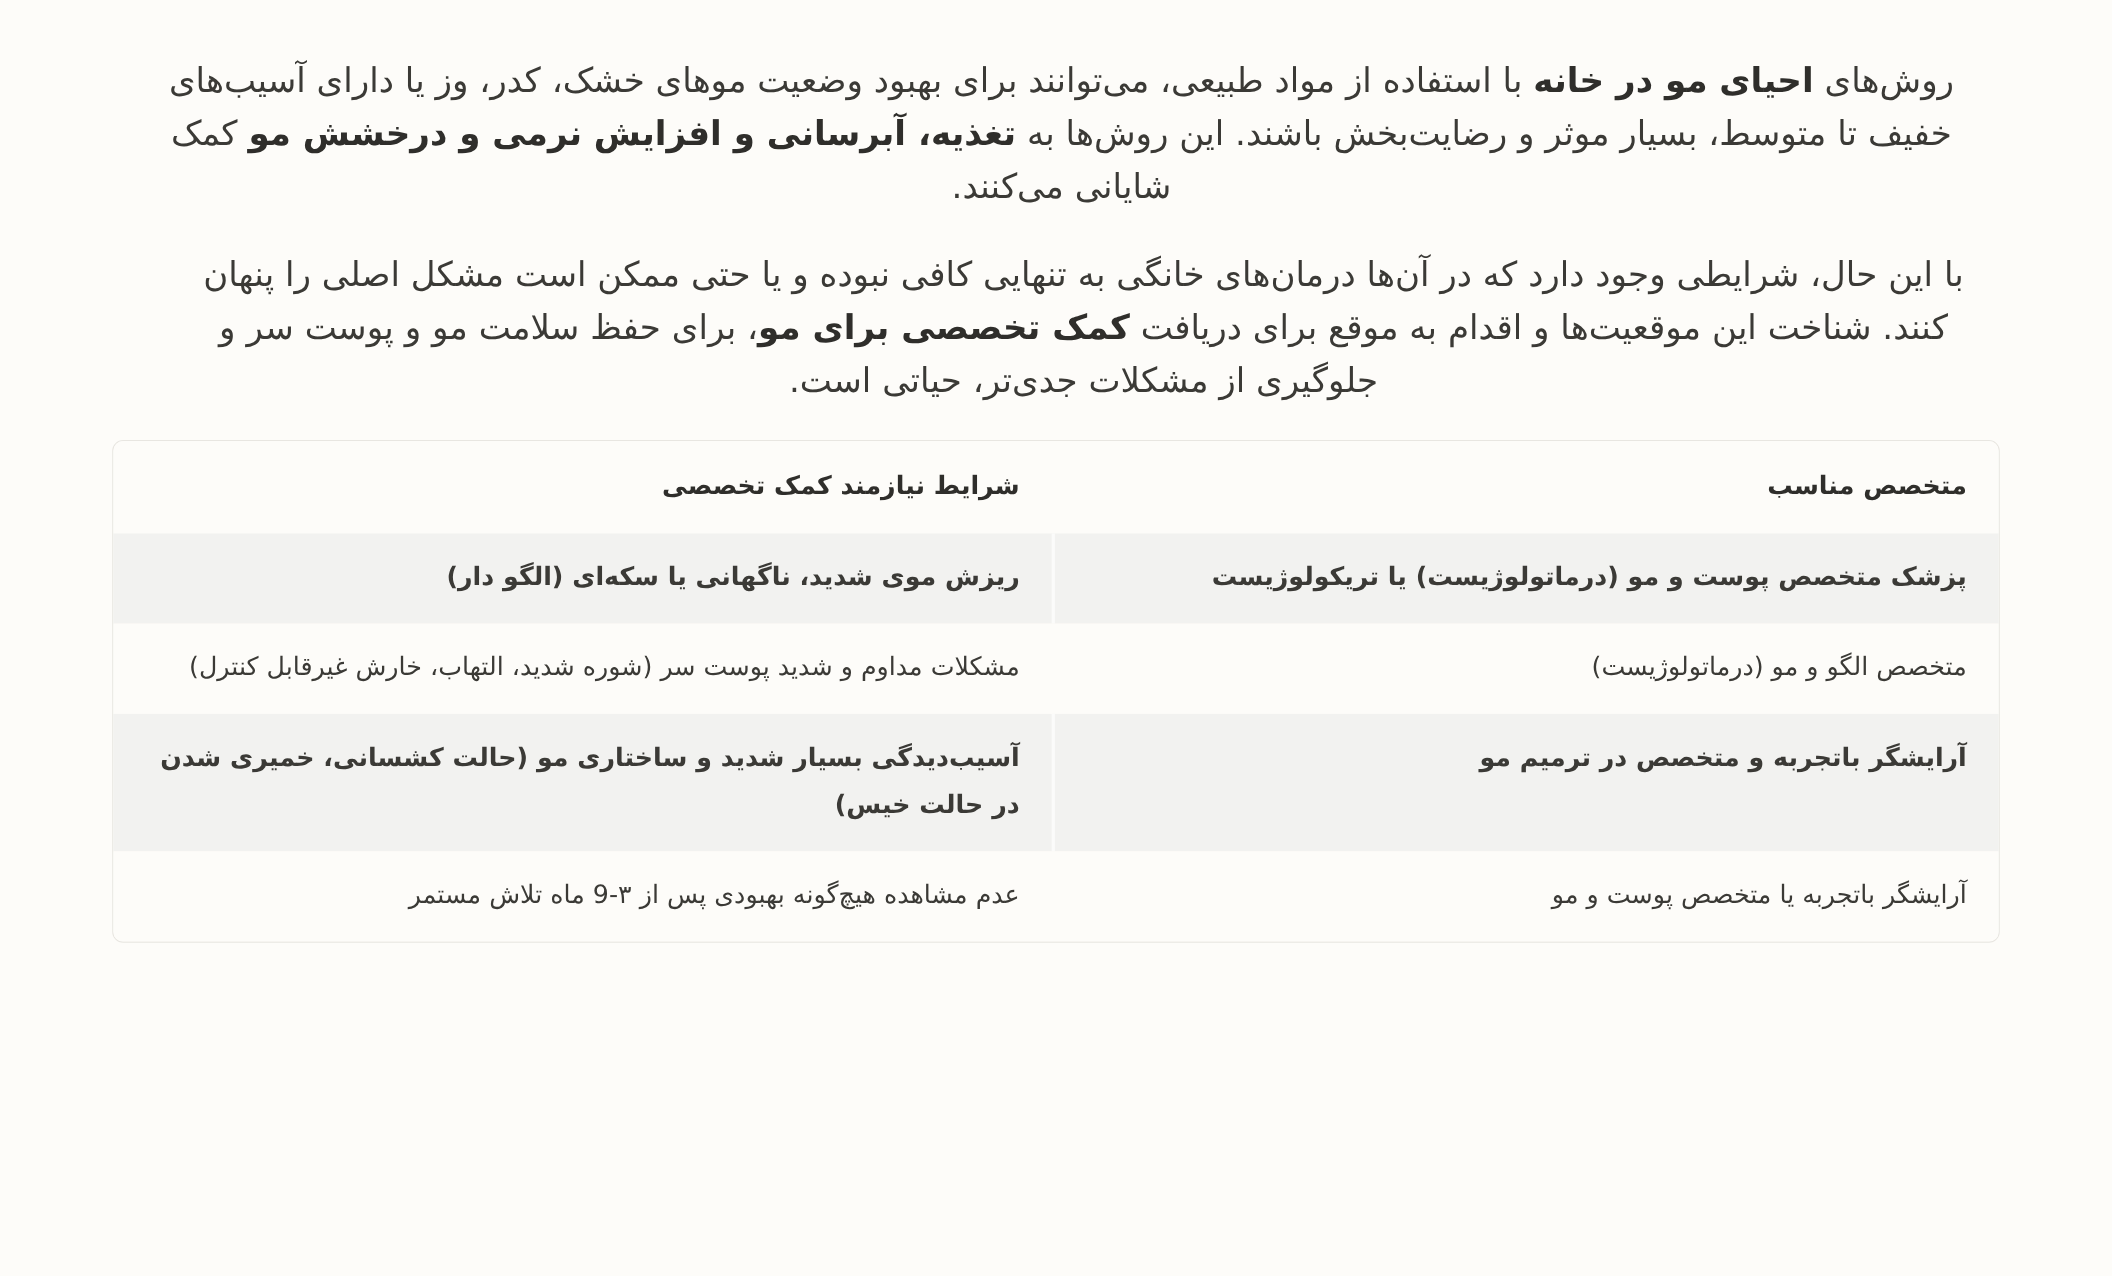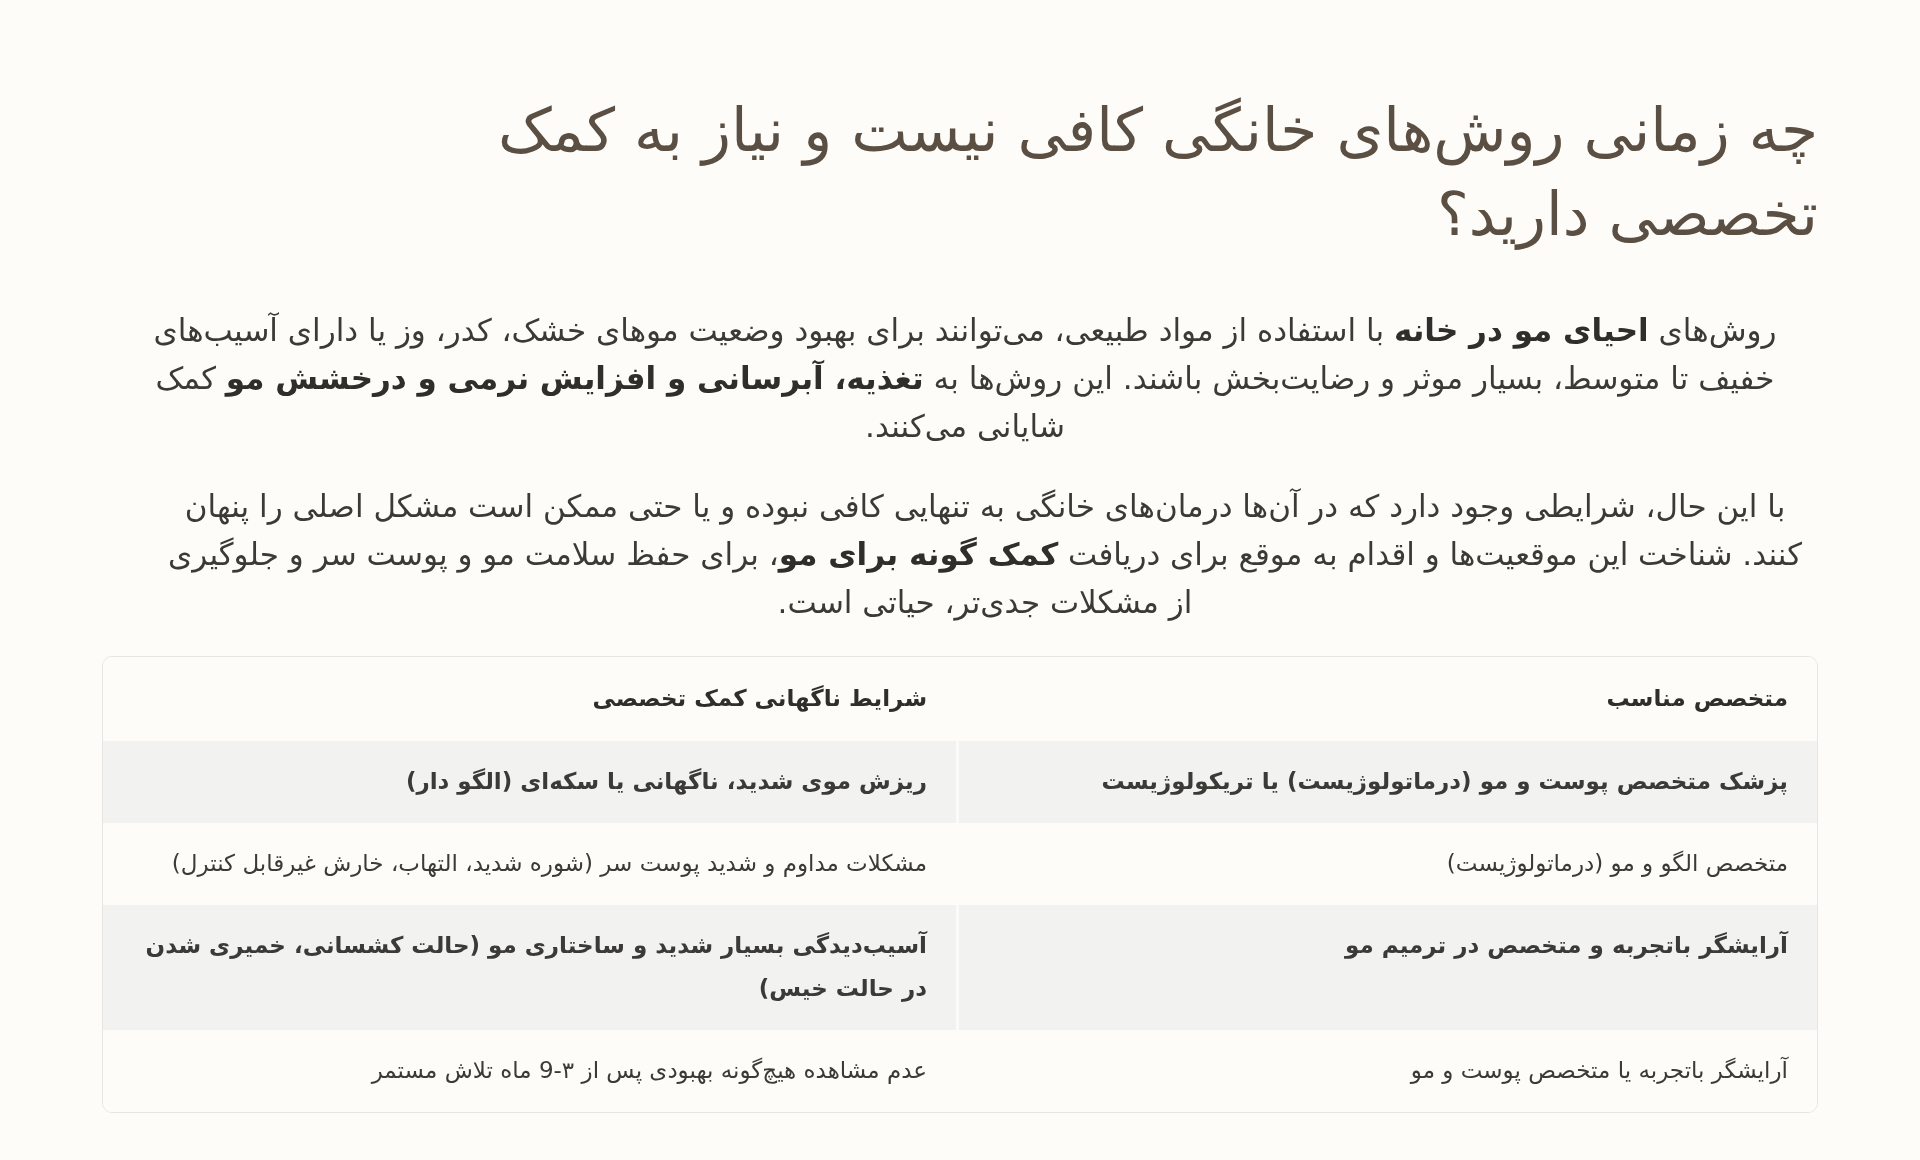--- a/index.html
+++ b/index.html
@@ -74,32 +74,31 @@
     th.col-specialist, td.col-specialist { width: 800px; }
     tr.striped td { background: #f2f2f0; font-weight: bold; }
     tr.striped td.col-specialist { border-left: 3px solid #fbfbfa; }
     tr.plain td { background: #fdfcf9; text-align: right; }
   </style>
 </head>
 <body>
 
 <div class="page">
 
-  <h1>چه زمانی روش‌های خانگی کافی نیست و نیاز به کمک تخصصی دارید؟</h1>
 
   <p class="para p1"><span>روش‌های </span><b>احیای مو در خانه</b><span> با استفاده از مواد طبیعی، می‌توانند برای بهبود وضعیت موهای خشک، کدر، وز یا دارای آسیب‌های خفیف تا متوسط، بسیار موثر و رضایت‌بخش باشند. این روش‌ها به </span><b>تغذیه، آبرسانی و افزایش نرمی و درخشش مو</b><span> کمک شایانی می‌کنند.</span></p>
 
-  <p class="para p2"><span>با این حال، شرایطی وجود دارد که در آن‌ها درمان‌های خانگی به تنهایی کافی نبوده و یا حتی ممکن است مشکل اصلی را پنهان کنند. شناخت این موقعیت‌ها و اقدام به موقع برای دریافت </span><b>کمک گونه برای مو</b><span>، برای حفظ سلامت مو و پوست سر و جلوگیری از مشکلات جدی‌تر، حیاتی است.</span></p>
+  <p class="para p2"><span>با این حال، شرایطی وجود دارد که در آن‌ها درمان‌های خانگی به تنهایی کافی نبوده و یا حتی ممکن است مشکل اصلی را پنهان کنند. شناخت این موقعیت‌ها و اقدام به موقع برای دریافت </span><b>کمک تخصصی برای مو</b><span>، برای حفظ سلامت مو و پوست سر و جلوگیری از مشکلات جدی‌تر، حیاتی است.</span></p>
 
   <div class="table-wrap">
     <table>
       <thead>
         <tr>
           <th class="col-specialist">متخصص مناسب</th>
-          <th class="col-condition">شرایط ناگهانی کمک تخصصی</th>
+          <th class="col-condition">شرایط نیازمند کمک تخصصی</th>
         </tr>
       </thead>
       <tbody>
         <tr class="striped">
           <td class="col-specialist">پزشک متخصص پوست و مو (درماتولوژیست) یا تریکولوژیست</td>
           <td class="col-condition">ریزش موی شدید، ناگهانی یا سکه‌ای (الگو دار)</td>
         </tr>
         <tr class="plain">
           <td class="col-specialist">متخصص الگو و مو (درماتولوژیست)</td>
           <td class="col-condition">مشکلات مداوم و شدید پوست سر (شوره شدید، التهاب، خارش غیرقابل کنترل)</td>

